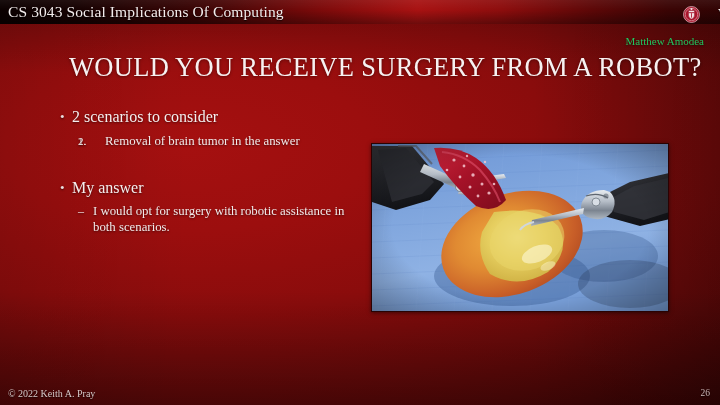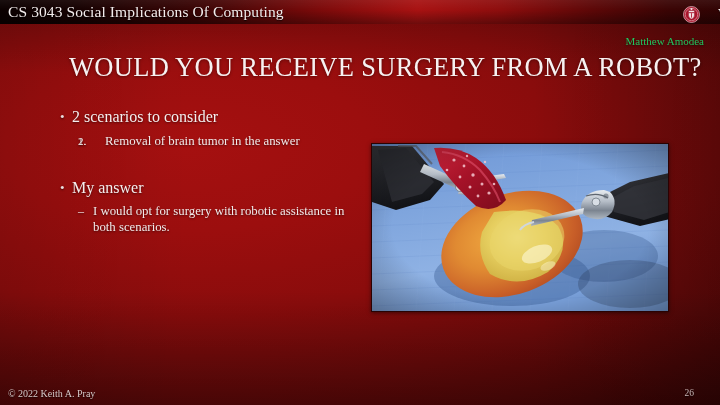--- a/index.html
+++ b/index.html
@@ -216,21 +216,21 @@
     left: 8px;
     bottom: 6px;
     font-size: 10px;
     line-height: 11px;
     color: #d8c9c9;
     font-family: "Liberation Serif", "DejaVu Serif", serif;
     text-shadow: 0 1px 1px rgba(0,0,0,0.6);
   }
   .footer-page {
     position: absolute;
-    right: 26px;
+    right: 10px;
     bottom: 6px;
     font-size: 9.5px;
     line-height: 11px;
     color: #c9b6b6;
     font-family: "Liberation Serif", "DejaVu Serif", serif;
     text-shadow: 0 1px 1px rgba(0,0,0,0.6);
     margin-left: 38px;
   }
 </style>
 </head>

